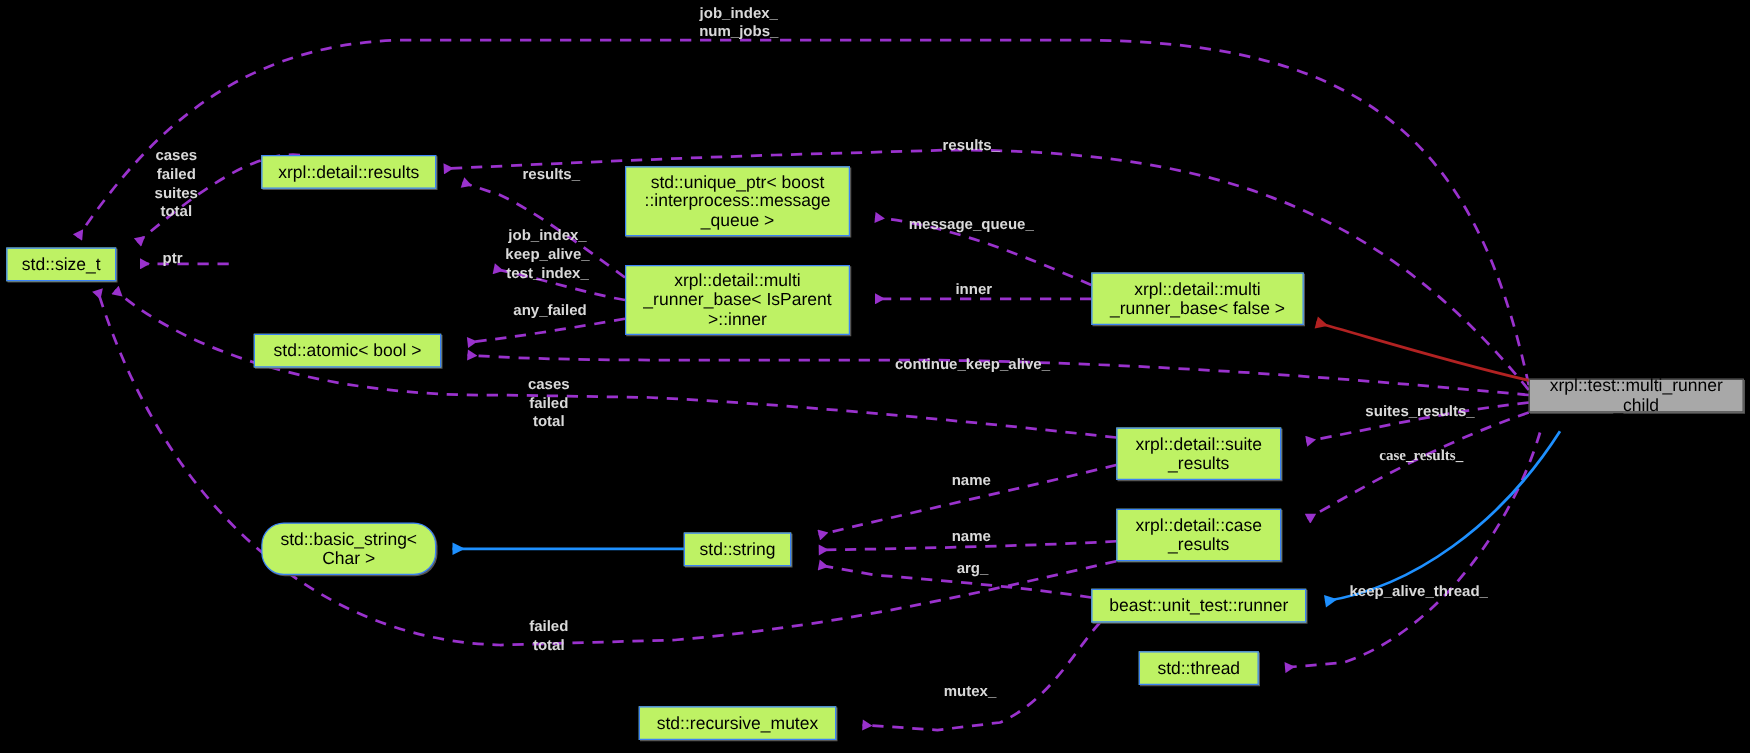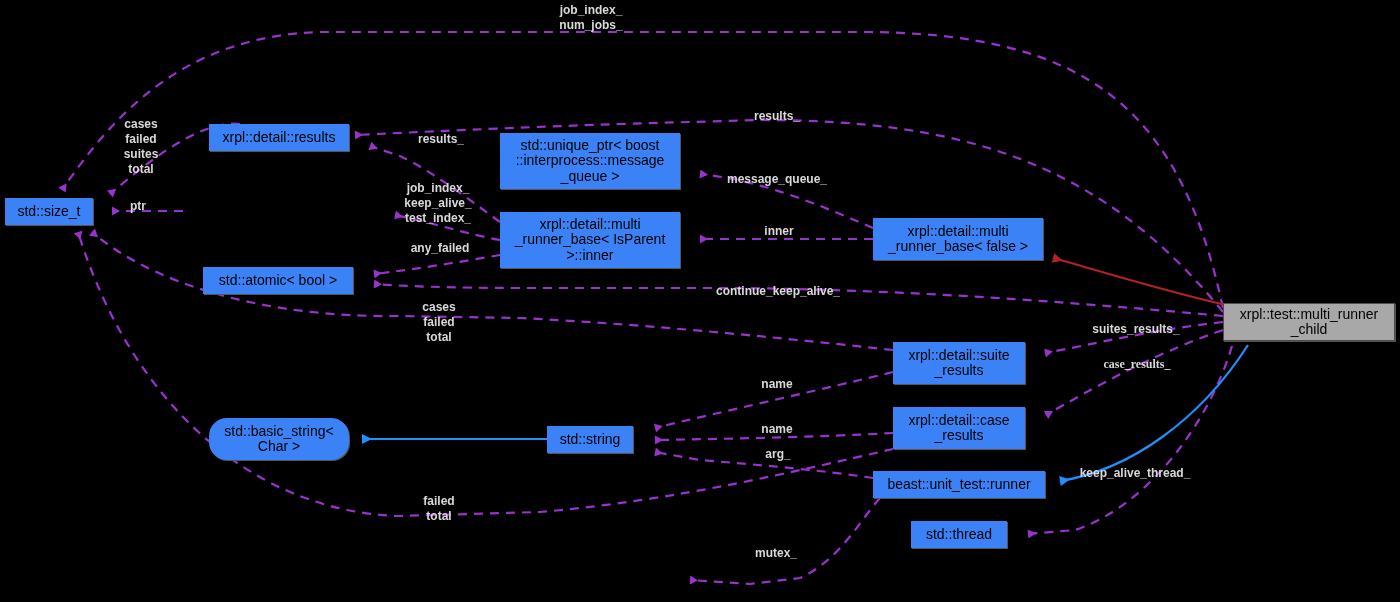--- a/index.html
+++ b/index.html
@@ -8,22 +8,22 @@
     width:1400px;height:602px;
     background:#000;
     font-family:"Liberation Sans", sans-serif;
     overflow:hidden;
   }
   svg.edges{position:absolute;left:0;top:0;width:1400px;height:602px;}
 
   .node{
     position:absolute;
     box-sizing:border-box;
-    background:#3b82f6;
-    border:5px solid #3b82f6;
+    background:#bef264;
+    border:1px solid #3b82f6;
     color:#000;
     font-size:14px;
     line-height:15.5px;
     text-align:center;
     display:flex;
     align-items:center;
     justify-content:center;
     white-space:pre-line;
     box-shadow:1px 1px 0 #555;
     z-index:3;
@@ -122,21 +122,22 @@
 _runner_base&lt; false &gt;</div>
   <div class="node" style="left:893px;top:342px;width:132px;height:42px;">xrpl::detail::suite
 _results</div>
   <div class="node" style="left:893px;top:407px;width:132px;height:42px;">xrpl::detail::case
 _results</div>
   <div class="node" style="left:873px;top:471px;width:172px;height:27px;">beast::unit_test::runner</div>
   <div class="node" style="left:911px;top:521px;width:96px;height:27px;">std::thread</div>
   <div class="node" style="left:209px;top:418px;width:140px;height:42px;border-radius:18px;">std::basic_string&lt;
 Char &gt;</div>
   <div class="node" style="left:547px;top:426px;width:86px;height:27px;">std::string</div>
-  <div class="node highlight" style="left:1223px;top:303px;width:172px;height:38px;">xrpl::test::multi_runner
+  <div class="node" style="left:511px;top:565px;width:158px;height:27px;">std::recursive_mutex</div>
+  <div class="node highlight" style="left:1223px;top:303px;width:172px;height:27px;">xrpl::test::multi_runner
 _child</div>
 
   <div class="elabel" style="left:555px;top:3px;width:72px;">job_index_
 num_jobs_</div>
   <div class="elabel" style="left:118px;top:117px;width:46px;">cases
 failed
 suites
 total</div>
   <div class="elabel" style="left:745px;top:109px;width:64px;">results_</div>
   <div class="elabel" style="left:410px;top:132px;width:62px;">results_</div>

